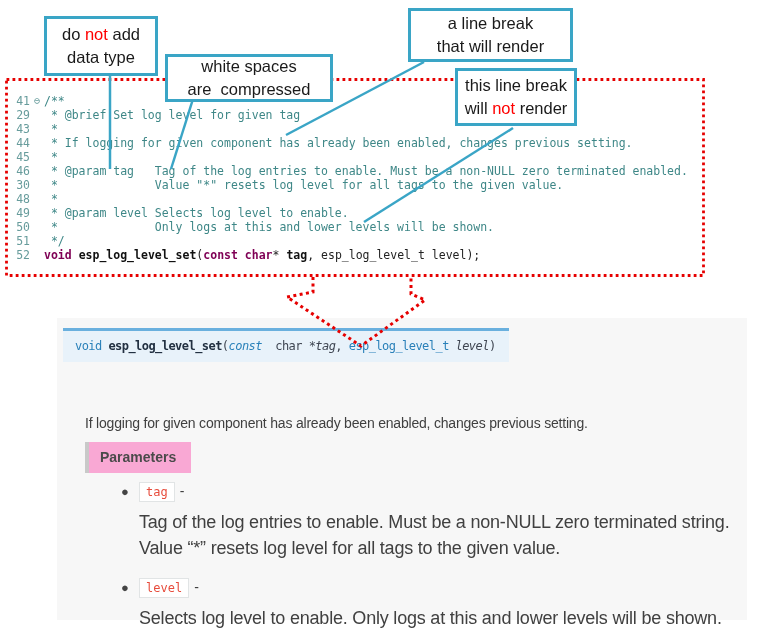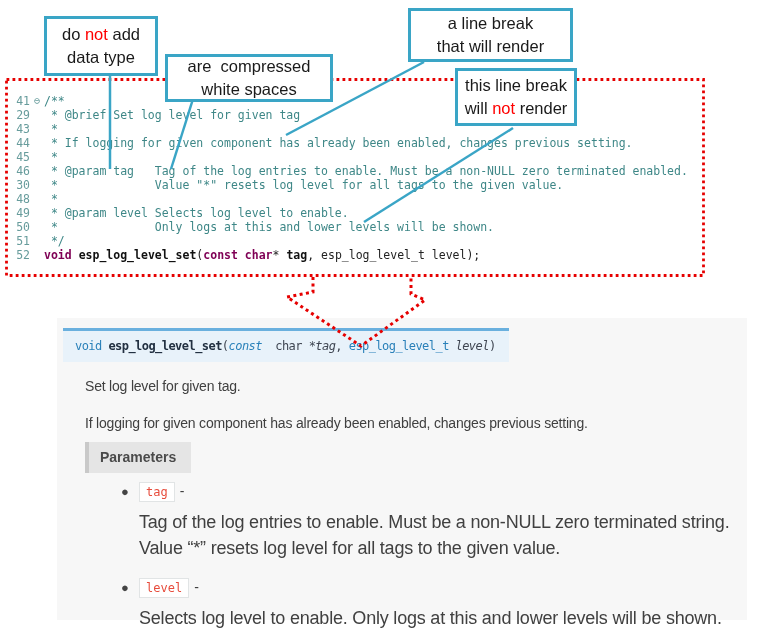--- a/index.html
+++ b/index.html
@@ -40,39 +40,38 @@
            color:#3f4652;white-space:pre;}
   #sig-bar .s-kw{color:#2980b9;}
   #sig-bar .s-kw-i{color:#2980b9;font-style:italic;}
   #sig-bar .s-name{color:#223041;font-weight:bold;}
   #sig-bar .s-param{color:#3f4652;font-style:italic;}
   #sig-bar .s-type{color:#2980b9;text-decoration:none;}
   .doc-p{position:absolute;left:28px;font-size:14px;letter-spacing:-0.2px;line-height:20px;}
   #doc-brief{top:58px;}
   #doc-desc{top:95px;}
   #params-header{position:absolute;left:28px;top:124px;display:inline-block;
-                 background:#e5e5e5;border-left:4px solid #c9c9c9;padding:7px 15px 8px 11px;
+                 background:#f9a8d4;border-left:4px solid #c9c9c9;padding:7px 15px 8px 11px;
                  font-size:14px;font-weight:bold;color:#4a4a4a;}
   #param-list{position:absolute;left:64px;top:164px;width:620px;}
   .param-item{position:relative;padding-left:18px;margin-bottom:17px;}
   .param-item .bullet{position:absolute;left:0;top:2px;color:#444;font-size:13px;}
   .param-name{display:inline-block;font-family:"DejaVu Sans Mono", monospace;font-size:12px;
               color:#e74c3c;background:#fff;border:1px solid #e1e4e5;padding:2px 6px;}
   .param-sep{font-size:14px;color:#404040;margin-left:5px;}
   .param-desc{margin-top:7px;font-size:18px;letter-spacing:-0.2px;line-height:26px;
               max-width:600px;color:#404040;}
 </style>
 </head>
 <body>
 
 <div id="page">
 
   <div id="doc-panel">
     <div id="sig-bar"><span class="s-kw">void </span><span class="s-name">esp_log_level_set</span><span>(</span><span class="s-kw-i">const</span><span>  char *</span><span class="s-param">tag</span><span>, </span><a class="s-type">esp_log_level_t</a><span> </span><span class="s-param">level</span><span>)</span></div>
-    <div class="doc-p" id="doc-brief">Set log level for given tag.</div>
     <div class="doc-p" id="doc-desc">If logging for given component has already been enabled, changes previous setting.</div>
     <div id="params-header">Parameters</div>
     <div id="param-list">
         <div class="param-item"><span class="bullet">●</span><span class="param-name">tag</span><span class="param-sep">-</span><div class="param-desc">Tag of the log entries to enable. Must be a non-NULL zero terminated string. Value “*” resets log level for all tags to the given value.</div></div>
         <div class="param-item"><span class="bullet">●</span><span class="param-name">level</span><span class="param-sep">-</span><div class="param-desc">Selects log level to enable. Only logs at this and lower levels will be shown.</div></div>
       </div>
   </div>
 
   <div id="editor">
       <div class="erow"><span class="ln">41</span><span class="fold">⊖</span><span class="code"><span class="cmt">/**</span></span></div>
@@ -98,22 +97,22 @@
       <line x1="424" y1="62" x2="286" y2="135"></line>
       <line x1="513" y1="128" x2="364" y2="222"></line>
     </g>
   </svg>
 
   <div class="callout" id="callout-1">
       <div class="cl-line"><span>do </span><span class="red">not</span><span> add</span></div>
       <div class="cl-line"><span>data type</span></div>
     </div>
   <div class="callout" id="callout-2">
+      <div class="cl-line"><span>white spaces</span></div>
       <div class="cl-line"><span>are  compressed</span></div>
-      <div class="cl-line"><span>white spaces</span></div>
     </div>
   <div class="callout" id="callout-4">
       <div class="cl-line"><span>this line break</span></div>
       <div class="cl-line"><span>will </span><span class="red">not</span><span> render</span></div>
     </div>
   <div class="callout" id="callout-3">
       <div class="cl-line"><span>a line break</span></div>
       <div class="cl-line"><span>that will render</span></div>
     </div>
 

